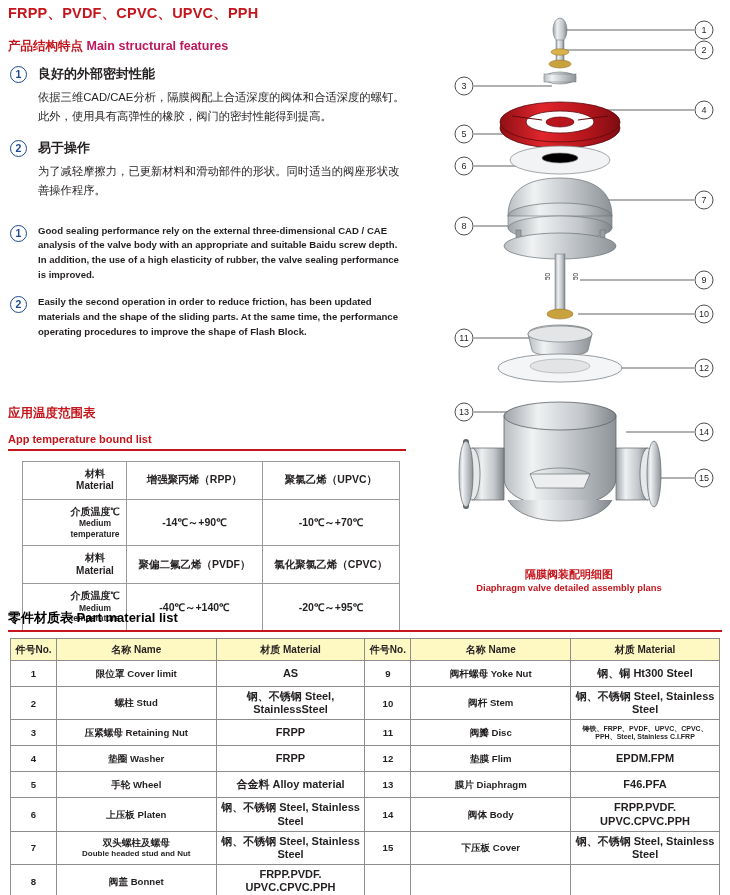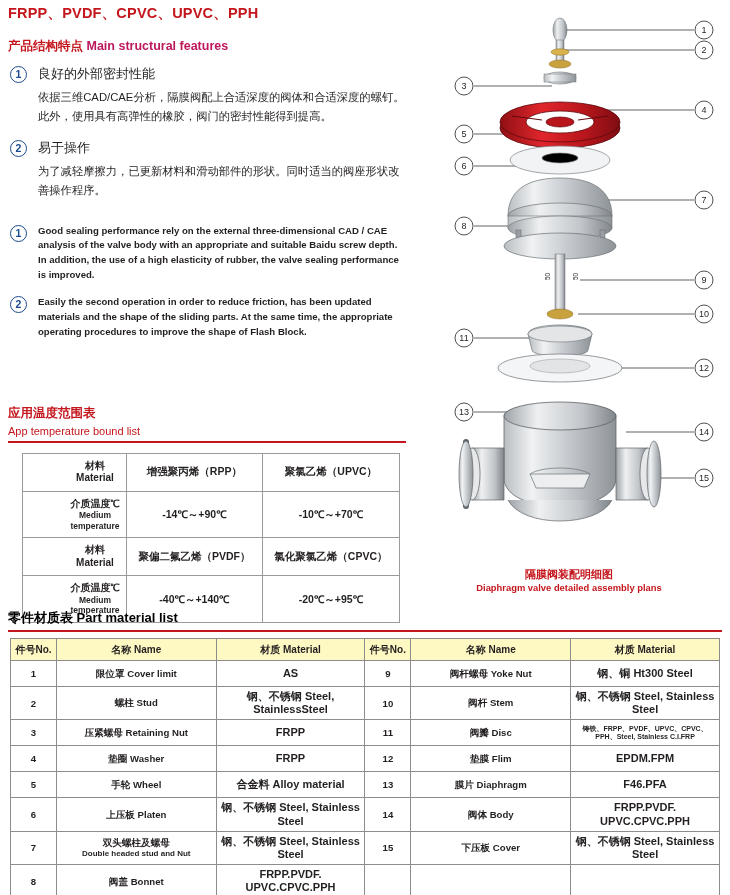--- a/index.html
+++ b/index.html
@@ -31,30 +31,30 @@
   .sec-head .en { color:#be185d; }
 
   .feat { position: relative; padding-left: 30px; margin-bottom: 14px; }
   .num-circle {
     position: absolute; left: 2px; top: 1px;
     width: 17px; height: 17px; border-radius: 50%;
     border: 1.2px solid #1b4a8c; color: #1b4a8c;
     font-size: 10.5px; line-height: 15px; text-align: center;
     font-weight: bold;
   }
-  .feat-title-cn { font-size: 13px; font-weight: normal; color:#231f20; margin-bottom: 5px; }
+  .feat-title-cn { font-size: 13px; font-weight: bold; color:#231f20; margin-bottom: 5px; }
   .feat-body-cn { font-size: 11.3px; line-height: 1.65; color:#231f20; }
 
   .feat-en { position: relative; padding-left: 30px; margin-bottom: 12px; }
   .feat-body-en { font-size: 9.6px; line-height: 1.55; font-weight: bold; color:#231f20; }
 
   
   .temp-block { position:absolute; left:8px; top:405px; width: 400px; }
   .temp-head-cn { font-size: 12.5px; font-weight:bold; color:#c4161c; }
-  .temp-head-en { font-size: 11px; font-weight:normal; color:#c4161c; margin-top:3px; }
+  .temp-head-en { font-size: 11px; font-weight:bold; color:#c4161c; margin-top:11px; }
   .red-rule { height:1.6px; background:#c4161c; margin-top:4px; width: 398px; }
 
   table.temp {
     border-collapse: collapse; width: 378px; margin: 10px 0 0 14px;
     font-size: 10.5px;
   }
   table.temp td {
     border: 1px solid #9a9a9a;
     padding: 6px 4px; text-align:center; vertical-align: middle;
     height: 26px;
@@ -129,21 +129,21 @@
 
     <div style="height:10px"></div>
 
     <div class="feat-en">
       <div class="num-circle">1</div>
       <div class="feat-body-en">Good sealing performance rely on the external three-dimensional CAD / CAE analysis of the valve body with an appropriate and suitable Baidu screw depth. In addition, the use of a high elasticity of rubber, the valve sealing performance is improved.</div>
     </div>
 
     <div class="feat-en">
       <div class="num-circle">2</div>
-      <div class="feat-body-en">Easily the second operation in order to reduce friction, has been updated materials and the shape of the sliding parts. At the same time, the appropriate operating procedures to improve the shape of Flash Block.</div>
+      <div class="feat-body-en">Easily the second operation in order to reduce friction, has been updated materials and the shape of the sliding parts. At the same time, the performance operating procedures to improve the shape of Flash Block.</div>
     </div>
   </div>
 
   <div class="temp-block">
     <div class="temp-head-cn">应用温度范围表</div>
     <div class="temp-head-en">App temperature bound list</div>
     <div class="red-rule"></div>
 
     <table class="temp">
       <tbody>

